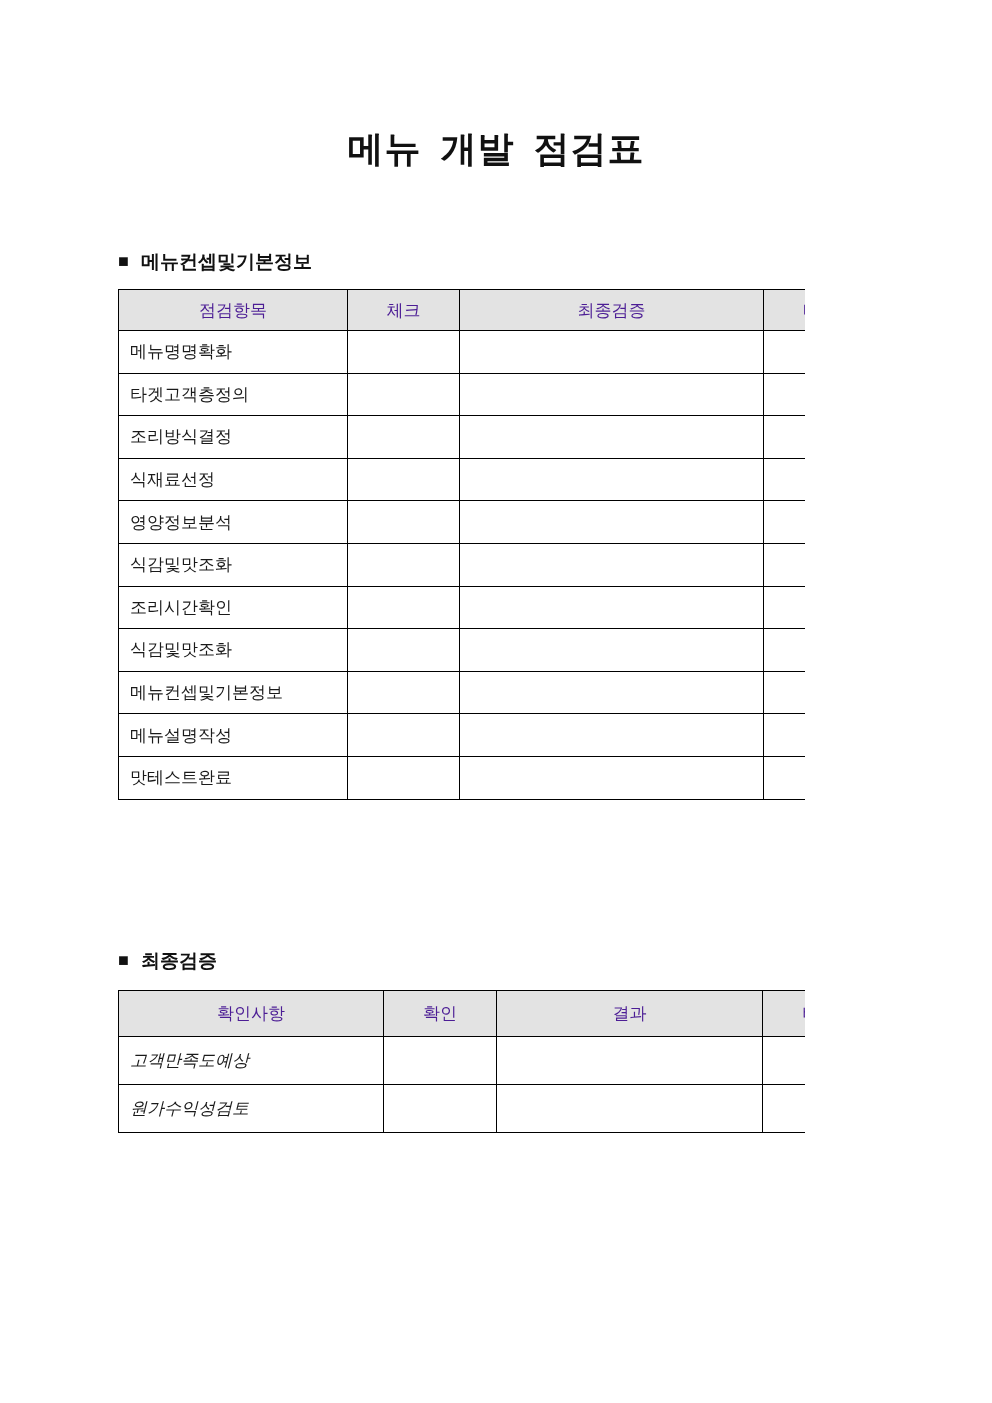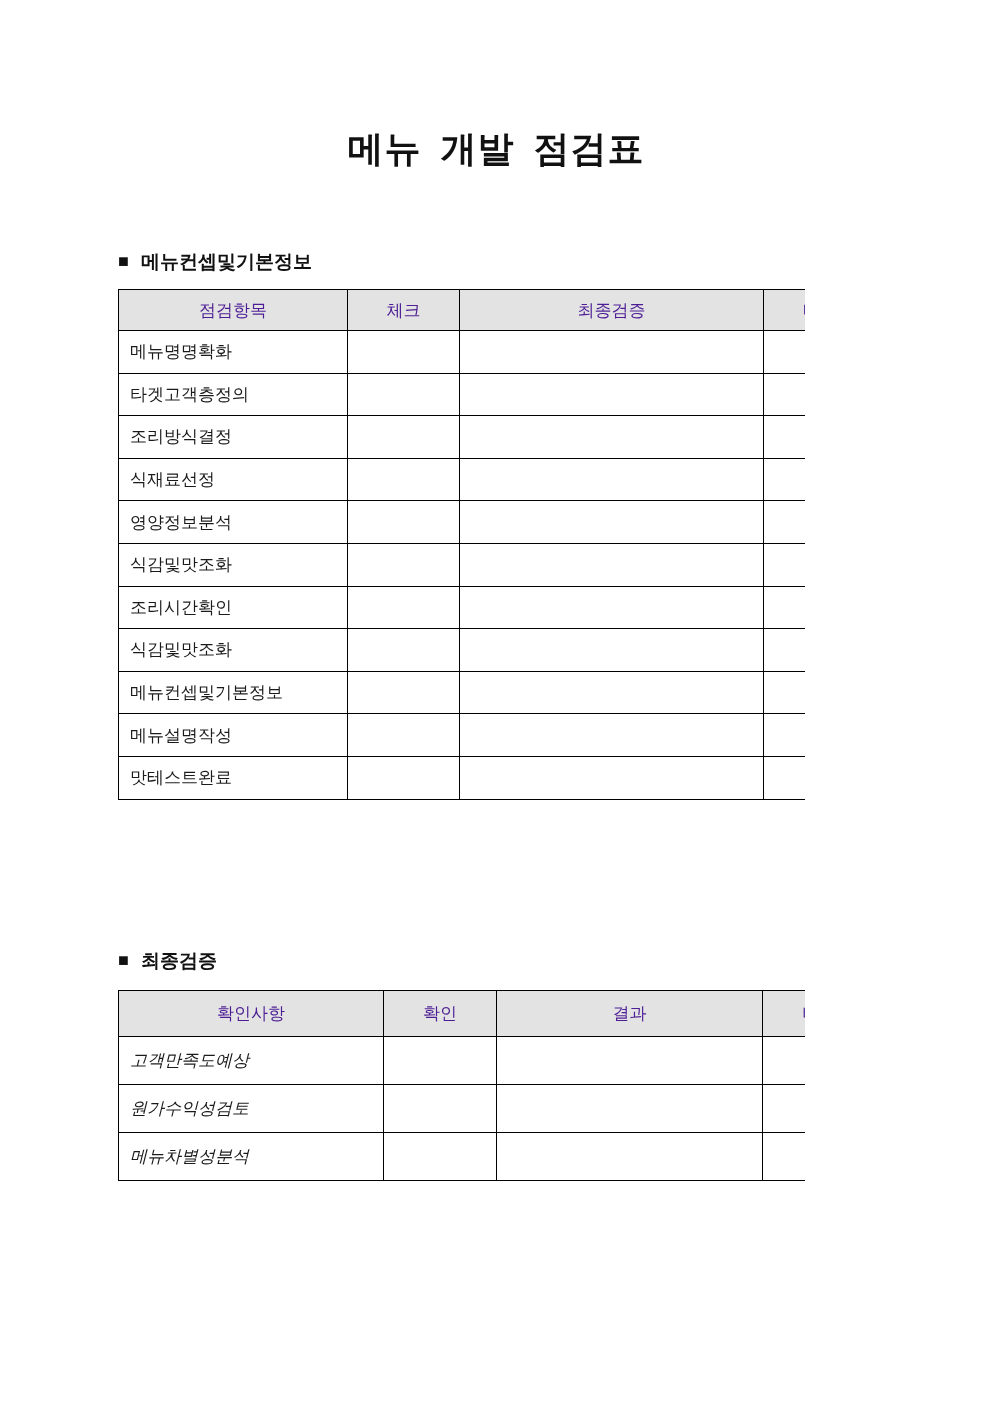--- a/index.html
+++ b/index.html
@@ -211,22 +211,16 @@
           <td></td>
           <td></td>
           <td></td>
         </tr>
         <tr>
           <td>원가수익성검토</td>
           <td></td>
           <td></td>
           <td></td>
         </tr>
-        <tr>
-          <td>메뉴차별성분석</td>
-          <td></td>
-          <td></td>
-          <td></td>
-        </tr>
       </tbody>
     </table>
 
 </div>
 
 </body></html>

